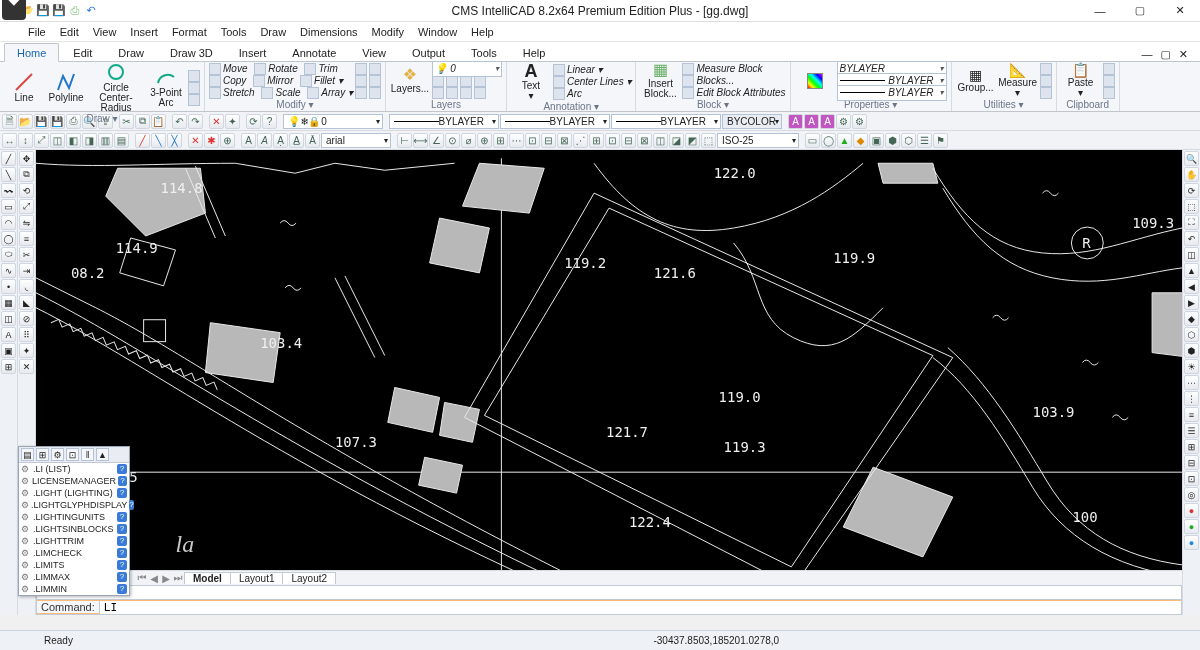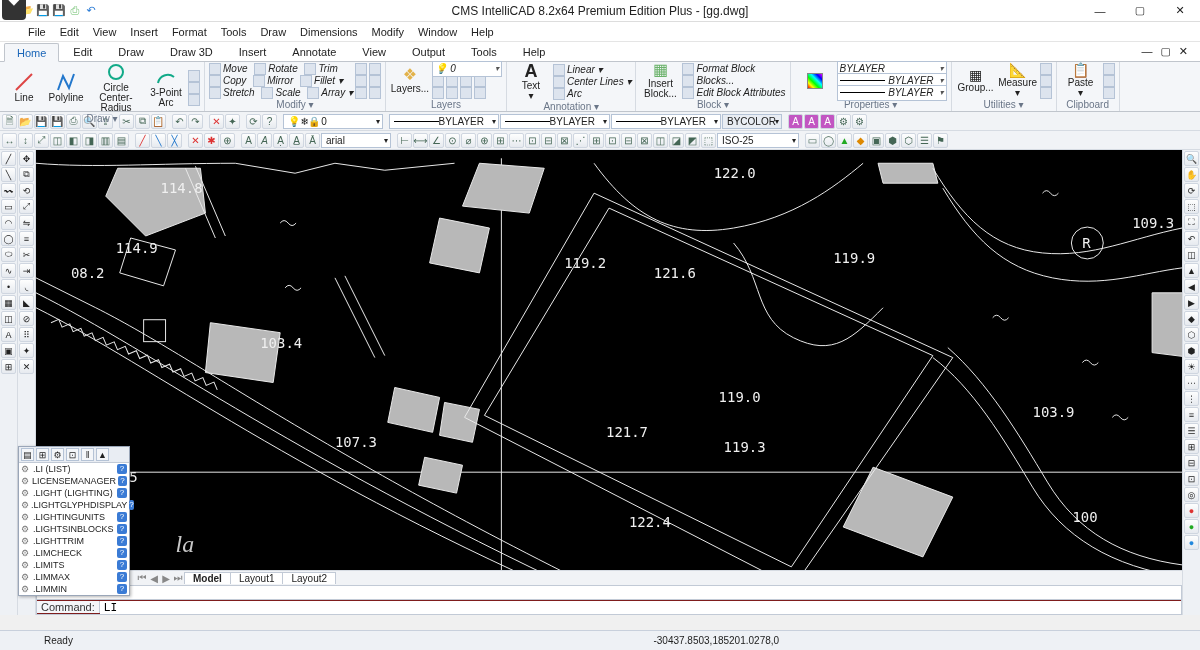--- a/index.html
+++ b/index.html
@@ -12,21 +12,21 @@
   .title { position: absolute; left: 50%; transform: translateX(-50%); font-weight: 400; font-size: 12px; }
   .winctrl { margin-left: auto; display: flex; }
   .winbtn { width: 40px; height: 22px; display: flex; align-items: center; justify-content: center; font-size: 11px; }
 
   
   .menubar { height: 20px; background: #fff; display: flex; align-items: center; padding: 0 28px; gap: 14px; border-bottom: 1px solid #e5e5e5; font-size: 11px; position: relative;}
   .logo { position: absolute; left: 2px; top: -22px; width: 24px; height: 42px; background: #333; border-radius: 4px; display:flex; align-items:center; justify-content:center; color:#fff; font-size: 14px;}
   .menuitem { cursor: default; }
 
   
-  .ribbontabs { height: 20px; background: #fff; display: flex; align-items: center; padding: 0 4px; gap: 2px; border-bottom: 1px solid #c0c5cc; font-size: 11px; position:relative;}
+  .ribbontabs { height: 20px; background: #fff; display: flex; align-items: flex-end; padding: 0 4px; gap: 2px; border-bottom: 1px solid #c0c5cc; font-size: 11px; position:relative;}
   .rtab { padding: 3px 12px 2px; cursor: default; }
   .rtab.active { background: #f4f6f9; border: 1px solid #c0c5cc; border-bottom: 1px solid #f4f6f9; border-radius: 2px 2px 0 0; margin-bottom: -1px; color: #1a66b8; }
   .doctrl { margin-left: auto; display:flex; gap:8px; padding-right:8px; font-size:11px;}
 
   
   .ribbon { height: 50px; background: #f4f6f9; display: flex; border-bottom: 1px solid #c0c5cc; font-size: 10px; }
   .rgroup { border-right: 1px solid #d6dbe2; display: flex; flex-direction: column; position: relative; padding: 0 4px; }
   .rgroup-body { flex: 1; display: flex; align-items: center; gap: 2px; }
   .rgroup-label { height: 12px; text-align: center; font-size: 10px; color: #6a7688; padding-bottom: 1px;}
   .rbig { width: 40px; text-align: center; display: flex; flex-direction: column; align-items: center; justify-content: center; gap: 1px; font-size: 10px; line-height: 1; }
@@ -71,21 +71,21 @@
   .autoitem .gear { width: 10px; height: 10px; color: #777; font-size: 9px;}
   .autoitem .q { margin-left: auto; width: 10px; height: 10px; background: #3a7bd5; color: #fff; text-align: center; border-radius: 2px; font-size: 8px; line-height:10px;}
 
   
   .bottomstrip { position: absolute; left: 36px; right: 18px; bottom: 35px; display: flex; flex-direction: column;}
   .shtabs { height: 15px; display: flex; align-items: center; font-size: 10px; background: #f1f3f6; padding-left: 100px; gap: 0; border-top:1px solid #d6dbe2;}
   .shtab { padding: 0 8px; border: 1px solid #c2cad6; border-bottom: none; background: #fff; margin-right: -1px; }
   .shtab.active { background: #fff; font-weight: 600; }
   .shnav { width: 12px; text-align: center; color:#888;}
   .cmdout { height: 14px; background: #fff; border: 1px solid #c2cad6; border-bottom: none; padding: 0 4px; font-family: Consolas, monospace; font-size: 11px; color:#333;}
-  .cmdin { height: 16px; background: #7f1d1d; border: 1px solid #c2cad6; display: flex; align-items: center; font-family: Consolas, monospace; font-size: 11px; }
+  .cmdin { height: 16px; background: #fdba74; border: 1px solid #c2cad6; display: flex; align-items: center; font-family: Consolas, monospace; font-size: 11px; }
   .cmdin .lbl { border-right: 1px solid #c2cad6; padding: 0 4px; background: #f4f6f9; color:#333;}
   .cmdin input { border: none; outline: none; flex: 1; font: inherit; padding: 0 4px; }
 
   
   .statusbar { position: absolute; left: 0; right: 0; bottom: 0; height: 20px; background: #eef1f5; border-top: 1px solid #c8d0dc; display: flex; align-items: center; font-size: 10px; padding: 0 4px; gap: 8px; }
   .statusbar .ready { width: 120px; padding-left: 40px; }
   .statright { margin-left: auto; display: flex; align-items: center; gap: 4px; margin-top: 36px; }
   .sbtn { width: 16px; height: 16px; border: 1px solid transparent; display:inline-flex; align-items:center; justify-content:center; font-size:10px; border-radius:2px;}
   .sbtn.on { background: #fff; border-color:#b5c3d6;}
   .sbtn.green { color:#2a8a2a; }
@@ -278,21 +278,21 @@
   <div class="rgroup">
     <div class="rgroup-body">
       <div class="rbig">
         <span style="font-size:16px;color:#6ab26a">▦</span>
         <span style="white-space:pre-line">Insert
 Block...</span>
       </div>
       <div class="rrows">
         <div class="rrow">
             <span class="rmini"></span>
-            <span>Format Block</span>
+            <span>Measure Block</span>
           </div>
         <div class="rrow">
             <span class="rmini"></span>
             <span>Blocks...</span>
           </div>
         <div class="rrow">
             <span class="rmini"></span>
             <span>Edit Block Attributes</span>
           </div>
       </div>

